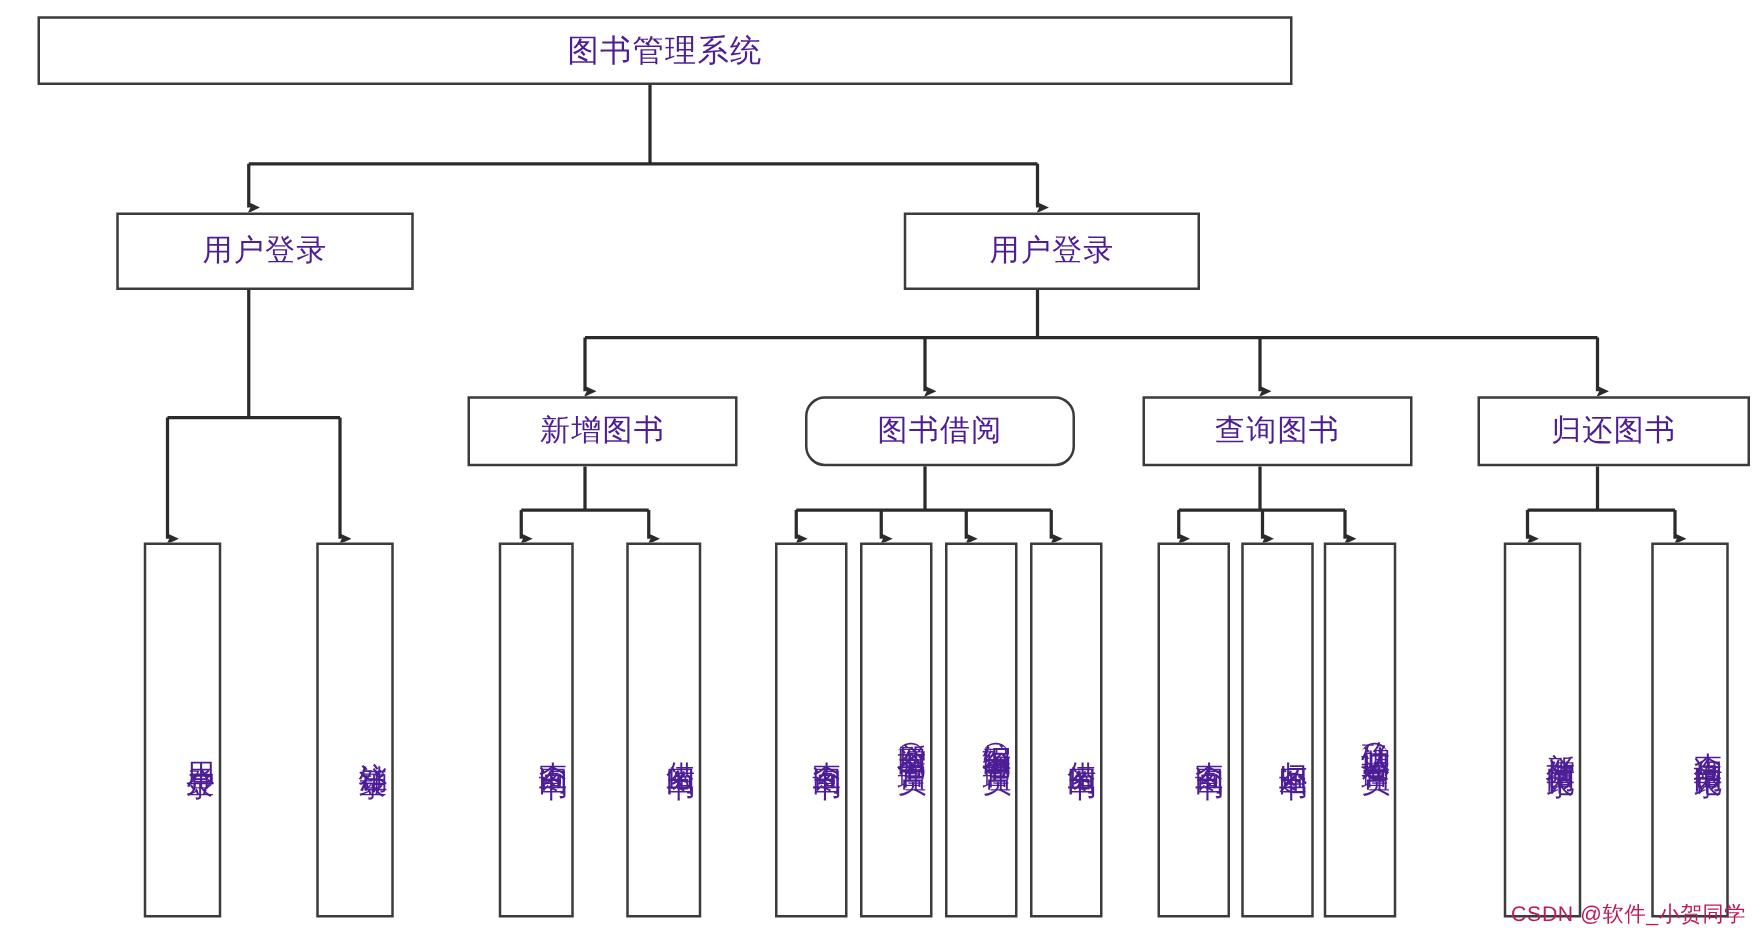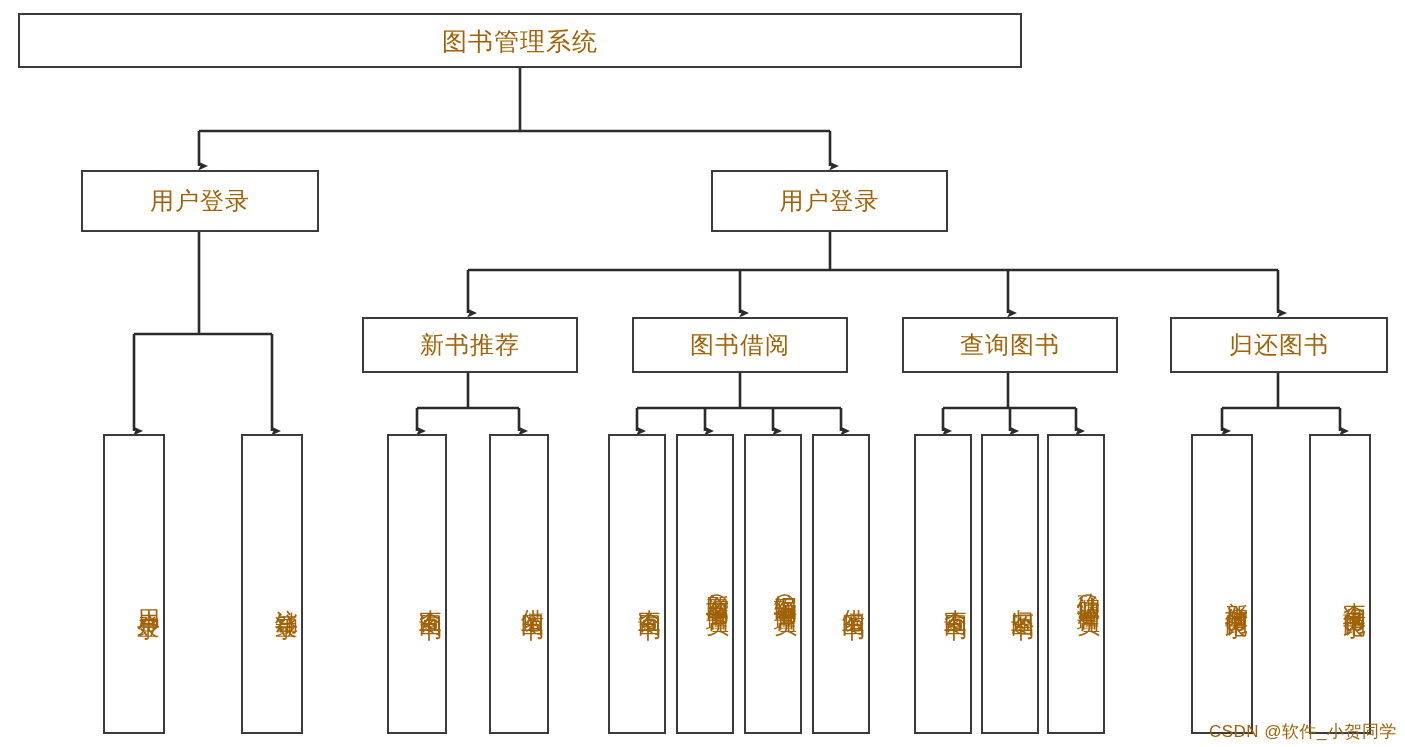--- a/index.html
+++ b/index.html
@@ -26,21 +26,22 @@
     pointer-events: none;
   }
   .node {
     position: absolute;
     box-sizing: border-box;
     background: #ffffff;
     border: 2.5px solid #3b3b3b;
     display: flex;
     align-items: center;
     justify-content: center;
-    color: #a16207;
+    color: #4c1d95;
+    margin-left: 12px;
   }
   .node.horiz {
     font-size: 24px;
     letter-spacing: 1px;
     line-height: 1.2;
   }
   .node.vert {
     writing-mode: vertical-rl;
     text-orientation: upright;
     font-size: 23px;
@@ -51,21 +52,21 @@
     justify-content: center;
   }
   .node.root {
     font-size: 25px;
   }
   .watermark {
     position: absolute;
     right: 8px;
     bottom: 4px;
     font-size: 17px;
-    color: #a16207;
+    color: #be185d;
     letter-spacing: 0.5px;
     white-space: nowrap;
     user-select: none;
   }
 </style>
 </head>
 <body>
 
 <div id="canvas">
 
@@ -125,23 +126,23 @@
   </div>
 
   <div class="node horiz" style="left:81px; top:170px; width:238px; height:62px;">
     <span>用户登录</span>
   </div>
   <div class="node horiz" style="left:711px; top:170px; width:237px; height:62px;">
     <span>用户登录</span>
   </div>
 
   <div class="node horiz" style="left:362px; top:317px; width:216px; height:56px;">
-    <span>新书推荐</span>
+    <span>新增图书</span>
   </div>
-  <div class="node horiz" style="left:632px; top:317px; width:216px; height:56px;">
+  <div class="node horiz" style="left:632px; top:317px; width:216px; height:56px;border-radius:16px;">
     <span>图书借阅</span>
   </div>
   <div class="node horiz" style="left:902px; top:317px; width:216px; height:56px;">
     <span>查询图书</span>
   </div>
   <div class="node horiz" style="left:1170px; top:317px; width:218px; height:56px;">
     <span>归还图书</span>
   </div>
 
   <div class="node vert" style="left:103px; top:434px; width:62px; height:300px;">

